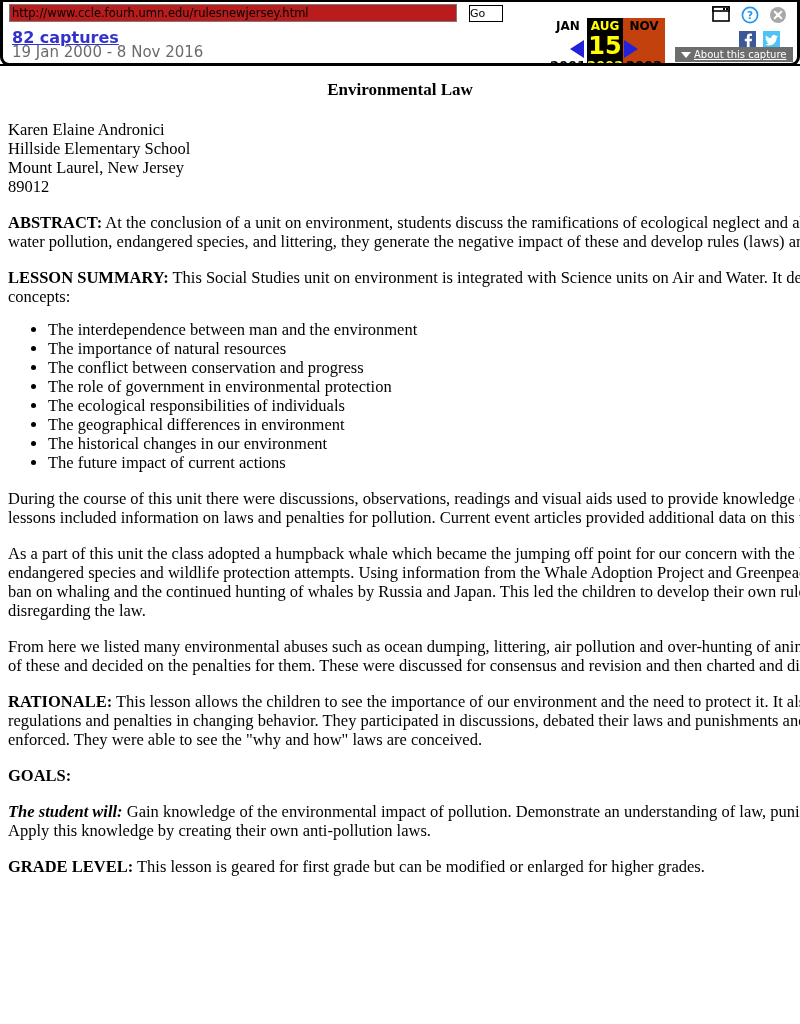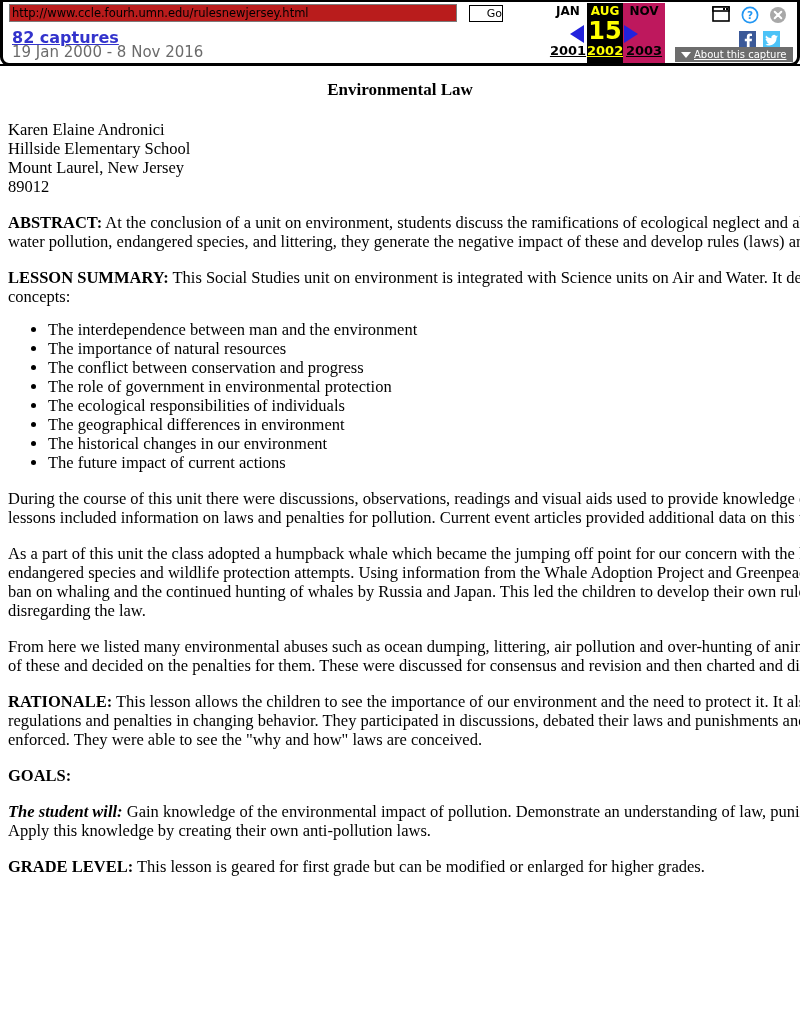--- a/index.html
+++ b/index.html
@@ -73,21 +73,21 @@
   #wm-go {
     position: absolute;
     left: 460px; top: 2px;
     width: 34px; height: 17px;
     box-sizing: border-box;
     border: 1px solid #000000;
     background: #ffffff;
     font-family: "DejaVu Sans", sans-serif;
     font-size: 11px;
     line-height: 15px;
-    text-align: right;
+    text-align: left;
     color: #000000;
     cursor: pointer;
     padding: 0;
   }
 
   
   #wm-captures {
     position: absolute;
     left: 9px; top: 29px;
     font-family: "DejaVu Sans", sans-serif;
@@ -105,21 +105,21 @@
     display: block;
     margin-top: 2px;
     font-size: 15px;
     color: #6b6b6b;
     line-height: 11px;
   }
 
   
   #wm-dates {
     position: absolute;
-    left: 546px; top: 1px;
+    left: 546px; top: 16px;
     width: 120px; height: 61px;
     font-family: "DejaVu Sans", sans-serif;
   }
   .wm-col {
     position: absolute;
     top: 0;
     height: 61px;
     text-align: center;
   }
   .wm-col .wm-mon {
@@ -132,21 +132,21 @@
   .wm-col .wm-yr {
     position: absolute;
     bottom: 6px; left: 0; right: 0;
     font-size: 13px;
     font-weight: bold;
     line-height: 14px;
     text-decoration: underline;
   }
   #wm-col-prev { left: 0px;  width: 38px; color: #000; background: #fff; }
   #wm-col-cur  { left: 38px; width: 36px; color: #ffff00; background: #000000; }
-  #wm-col-next { left: 74px; width: 42px; color: #000; background: #be185d; }
+  #wm-col-next { left: 74px; width: 42px; color: #000; background: #c2410c; }
   #wm-col-cur .wm-day {
     position: absolute;
     top: 15px; left: 0; right: 0;
     font-size: 24px;
     font-weight: bold;
     color: #ffff00;
     line-height: 26px;
   }
   .wm-arrow {
     position: absolute;

